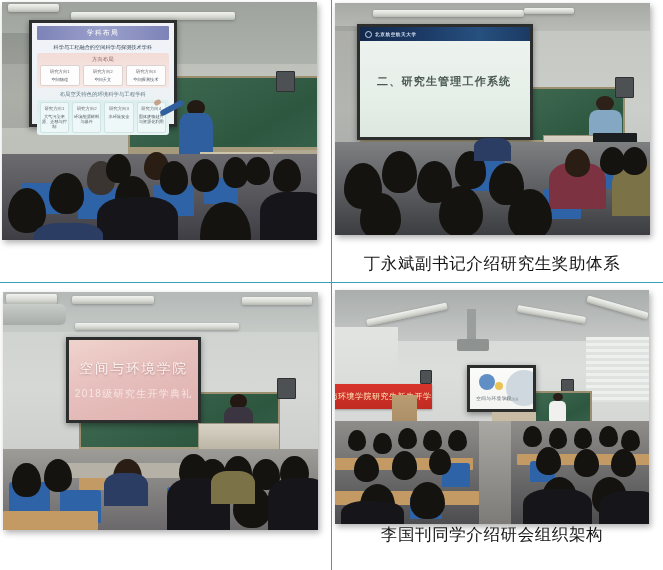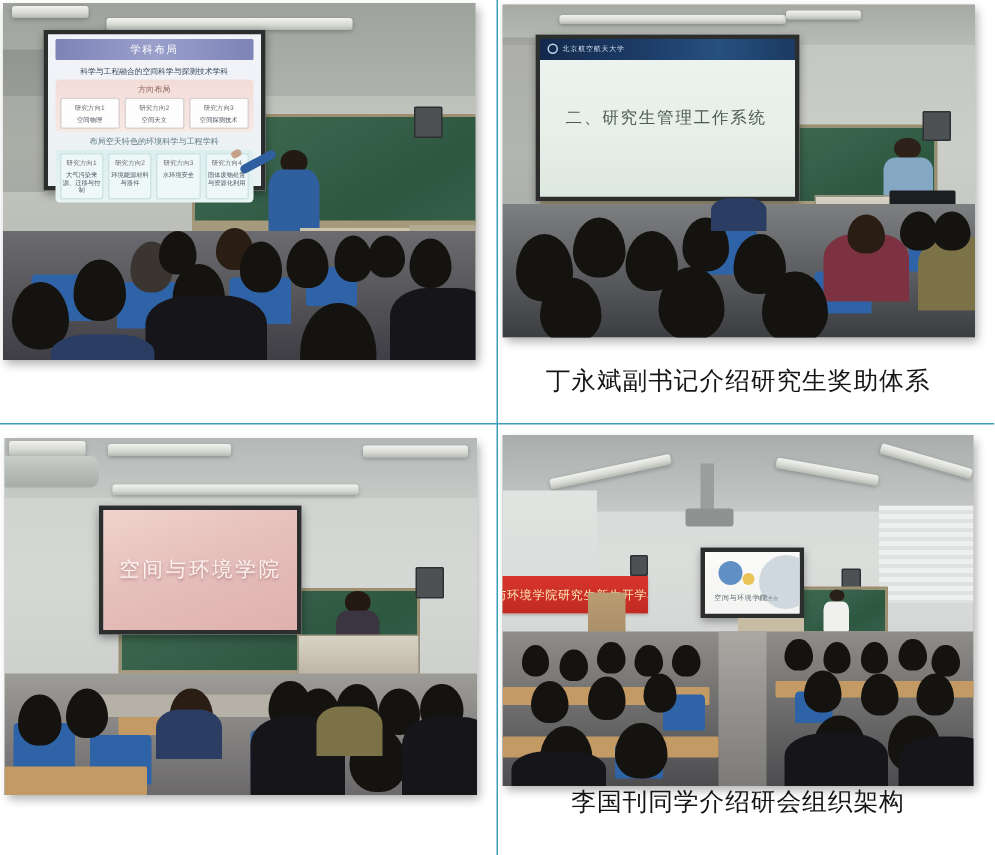--- a/index.html
+++ b/index.html
@@ -67,21 +67,21 @@
     display: flex;
     align-items: center;
     justify-content: center;
     color: #151515;
     font-size: 16.5px;
     letter-spacing: .6px;
     font-family: "DejaVu Sans", "Liberation Sans", sans-serif;
     padding-right: 10px;
   }
   .cap-tl { padding-bottom: 18px; }
-  .cap-tr { padding-bottom: 18px; margin-top: 18px; }
+  .cap-tr { padding-bottom: 8px; margin-top: 18px; }
   .cap-bl { padding-bottom: 12px; }
   .cap-br { padding-bottom: 24px; }
 
   
   .layer { position: absolute; }
 
   
   .wall-top   { left:0; top:0; right:0; height:26%; background:linear-gradient(180deg,#9fa39d,#aeb2ac); }
   .wall-main  { left:0; top:0; right:0; bottom:0; background:linear-gradient(180deg,#b6b9b3 0%,#c3c5bf 40%,#b3b5af 100%); }
 
@@ -260,21 +260,21 @@
           <div class="layer wall-main" style="background:linear-gradient(180deg,#c2c4be 0%,#ccceca 45%,#b9bbb6 100%)"></div>
           <div class="layer wall-top" style="height:12%;background:linear-gradient(180deg,#a7aaa4,#b9bcb6)"></div>
           <div class="layer tube" style="left:12%;top:3%;width:48%;height:3%;"></div>
           <div class="layer tube" style="left:60%;top:2%;width:16%;height:2.6%;"></div>
           <div class="layer shade" style="left:0;top:10%;width:8%;height:52%;"></div>
 
           <div class="layer board" style="left:56%;top:36%;width:36%;height:26%;"></div>
           <div class="layer" style="left:8%;top:59%;width:86%;height:4%;background:#a79b7d;"></div>
           <div class="layer speaker" style="left:89%;top:32%;width:6%;height:9%;"></div>
 
-          <div class="layer screen" style="left:7%;top:9%;width:56%;height:50%;">
+          <div class="layer screen" style="left:7%;top:9%;width:56%;height:50%;font-weight:bold;">
             <div class="slide2">
               <div class="s2-bar">
                 <div class="s2-logo"></div>
                 <div class="s2-univ">北京航空航天大学</div>
               </div>
               <div class="s2-head">二、研究生管理工作系统</div>
             </div>
           </div>
 
           <div class="layer" style="left:80%;top:40%;width:12%;height:22%;">
@@ -318,20 +318,21 @@
           <div class="layer tube" style="left:23%;top:13%;width:52%;height:3%;"></div>
           <div class="layer" style="left:0;top:5%;width:20%;height:9%;background:linear-gradient(180deg,#c9cdc9,#a8aca9);border-radius:0 6px 6px 0;"></div>
 
           <div class="layer board" style="left:24%;top:42%;width:64%;height:24%;"></div>
           <div class="layer" style="left:24%;top:65%;width:64%;height:3%;background:#a99d80;"></div>
           <div class="layer speaker" style="left:87%;top:36%;width:6%;height:9%;"></div>
 
           <div class="layer screen" style="left:20%;top:19%;width:43%;height:36%;">
             <div class="slide3">
               <div class="s3-t">空间与环境学院</div>
+              <div class="s3-s">2018级研究生开学典礼</div>
             </div>
           </div>
 
           <div class="layer" style="left:70%;top:43%;width:10%;height:20%;">
             <div style="position:absolute;left:20%;top:0;width:56%;height:30%;border-radius:50%;background:#241912;"></div>
             <div style="position:absolute;left:2%;top:27%;width:92%;height:73%;border-radius:26% 26% 6% 6%;background:#3a3540;"></div>
           </div>
           <div class="layer podium" style="left:62%;top:55%;width:26%;height:13%;"></div>
 
           <div class="layer" style="left:0;top:66%;right:0;bottom:0;background:linear-gradient(180deg,#9d9c97,#6a686a);"></div>

